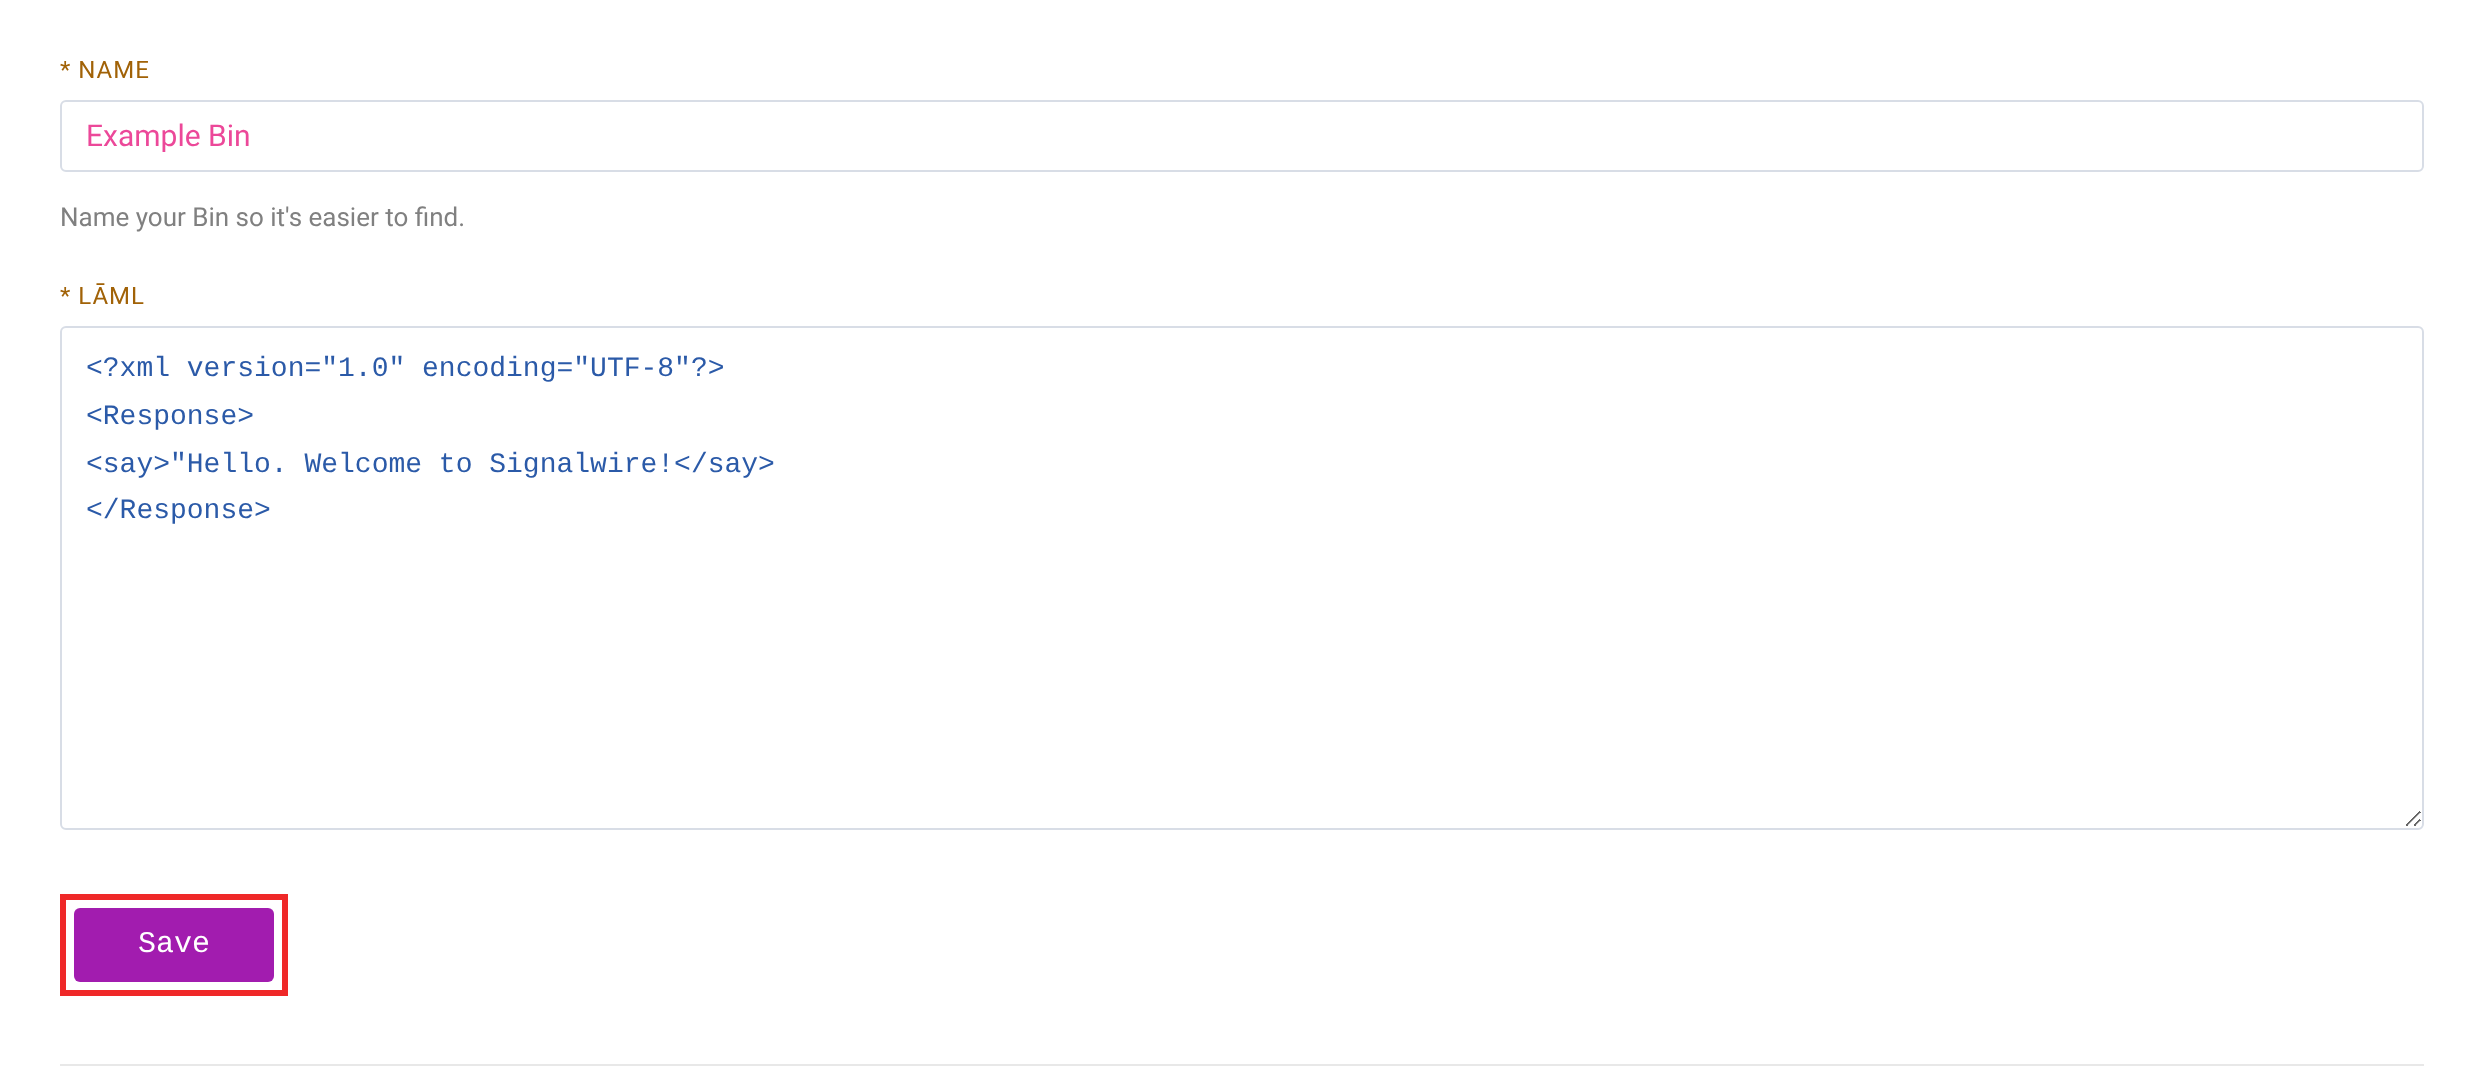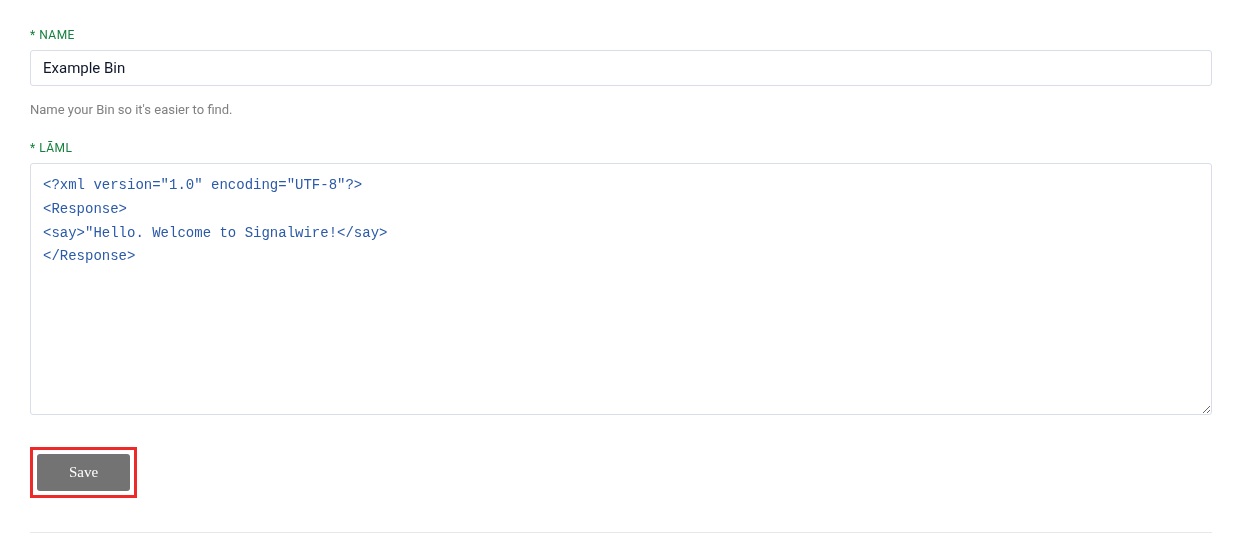--- a/index.html
+++ b/index.html
@@ -12,29 +12,29 @@
       background: #ffffff;
       padding: 28px 30px;
       width: 1242px;
     }
     .form-group {
       margin-bottom: 24px;
     }
     .field-label {
       font-size: 12px;
       letter-spacing: 0.5px;
-      color: #15803d;
+      color: #a16207;
       margin-bottom: 8px;
       display: block;
     }
     .text-input {
       width: 100%;
       padding: 8px 12px;
       font-size: 15px;
-      color: #0f172a;
+      color: #ec4899;
       border: 1px solid #d8dde6;
       border-radius: 3px;
       background: #ffffff;
       font-family: inherit;
     }
     .help-text {
       font-size: 13px;
       color: #808080;
       margin-top: 16px;
       display: block;
@@ -54,28 +54,28 @@
       white-space: pre;
       overflow: auto;
     }
     .button-wrap {
       display: inline-block;
       border: 3px solid #ef2828;
       padding: 4px;
       margin-top: 4px;
     }
     .save-button {
-      background: #737373;
+      background: #a21caf;
       color: #ffffff;
       border: none;
       padding: 10px 32px;
       font-size: 15px;
       border-radius: 3px;
       cursor: pointer;
-      font-family: Liberation Serif, serif;
+      font-family: Liberation Mono, monospace;
     }
     .divider {
       border: none;
       border-top: 1px solid #e8e8e8;
       margin-top: 34px;
     }
   </style>
 </head>
 <body>
 

